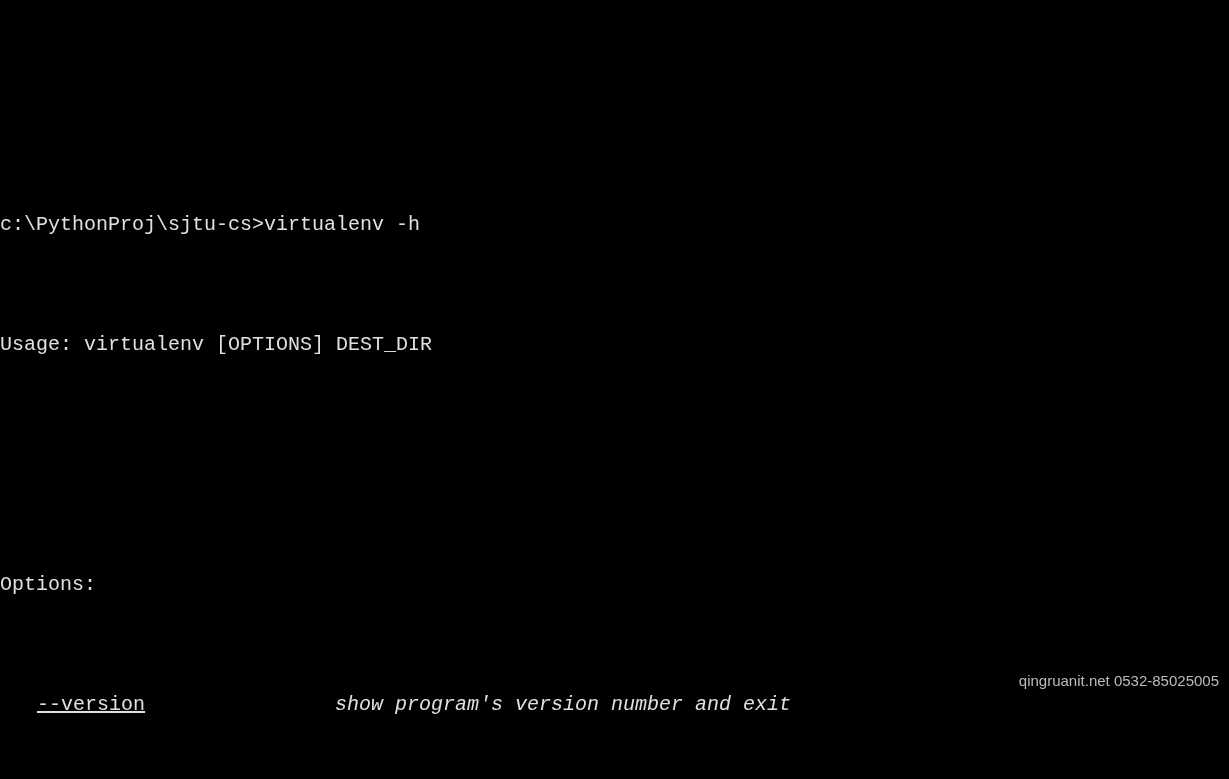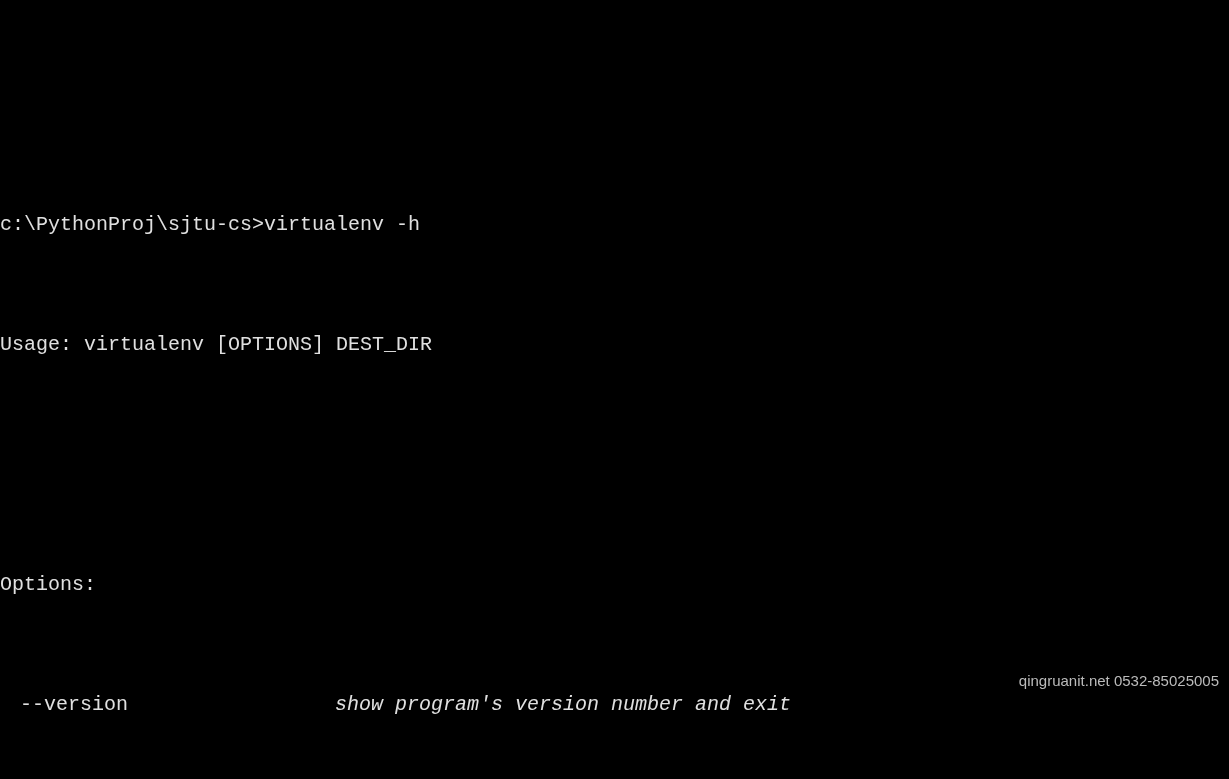--- a/index.html
+++ b/index.html
@@ -18,22 +18,23 @@
       overflow: hidden;
       position: relative;
       white-space: pre;
     }
     .terminal {
       padding: 0;
     }
     .flag-col {
       display: inline-block;
       width: 335px;
-      padding-left: 20px;
+      padding-left: 37px;
       vertical-align: top;
+      text-decoration: underline;
     }
     .desc-col {
       display: inline-block;
       vertical-align: top;
       font-style: italic;
     }
     .row {
       display: block;
     }
     .watermark {

